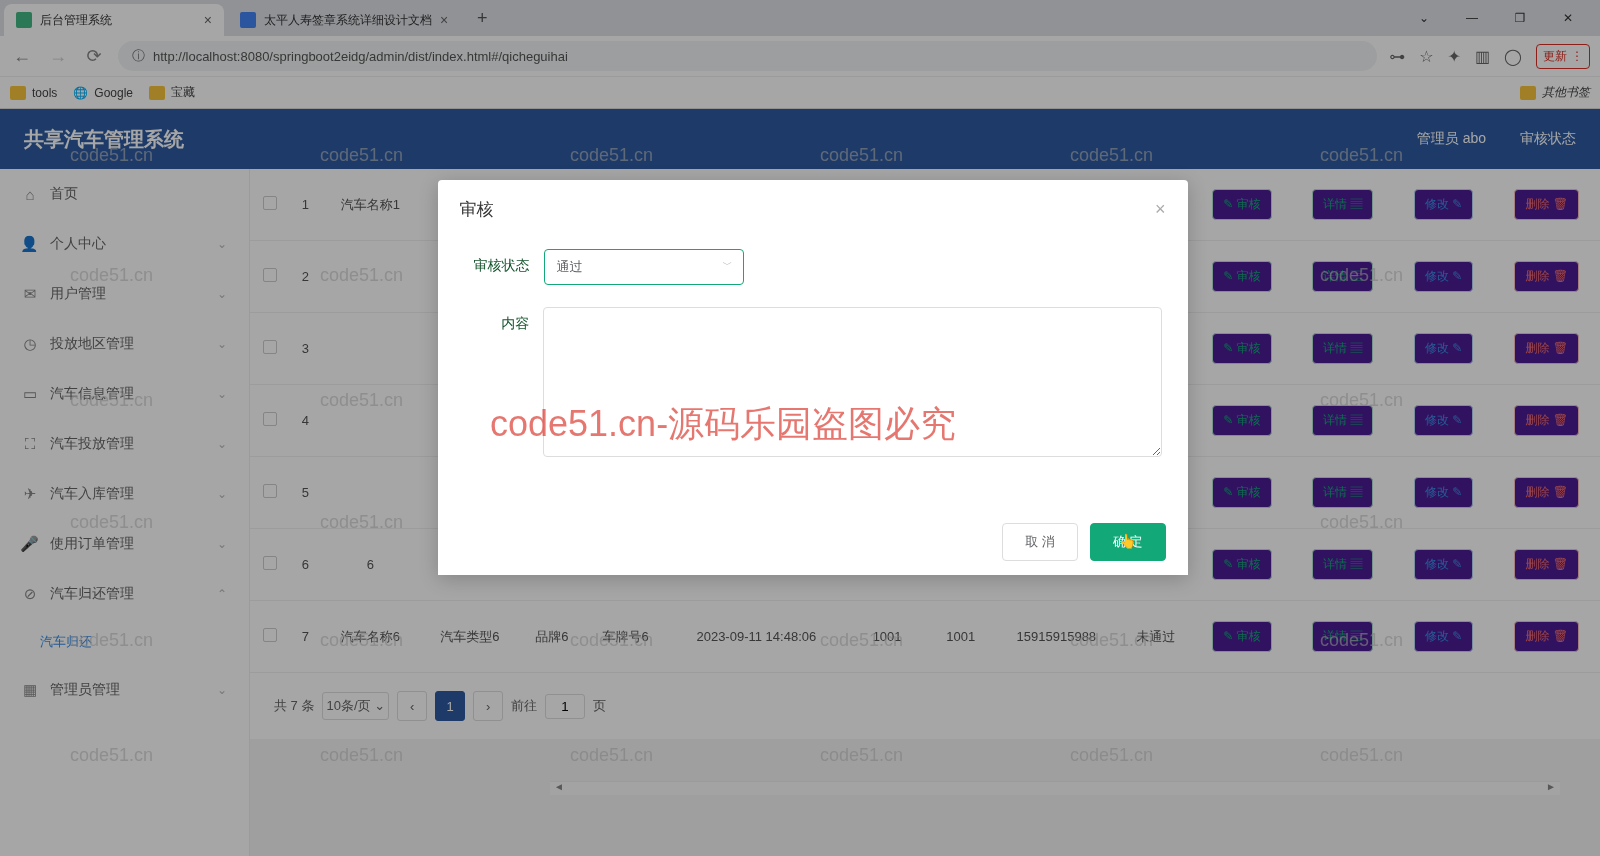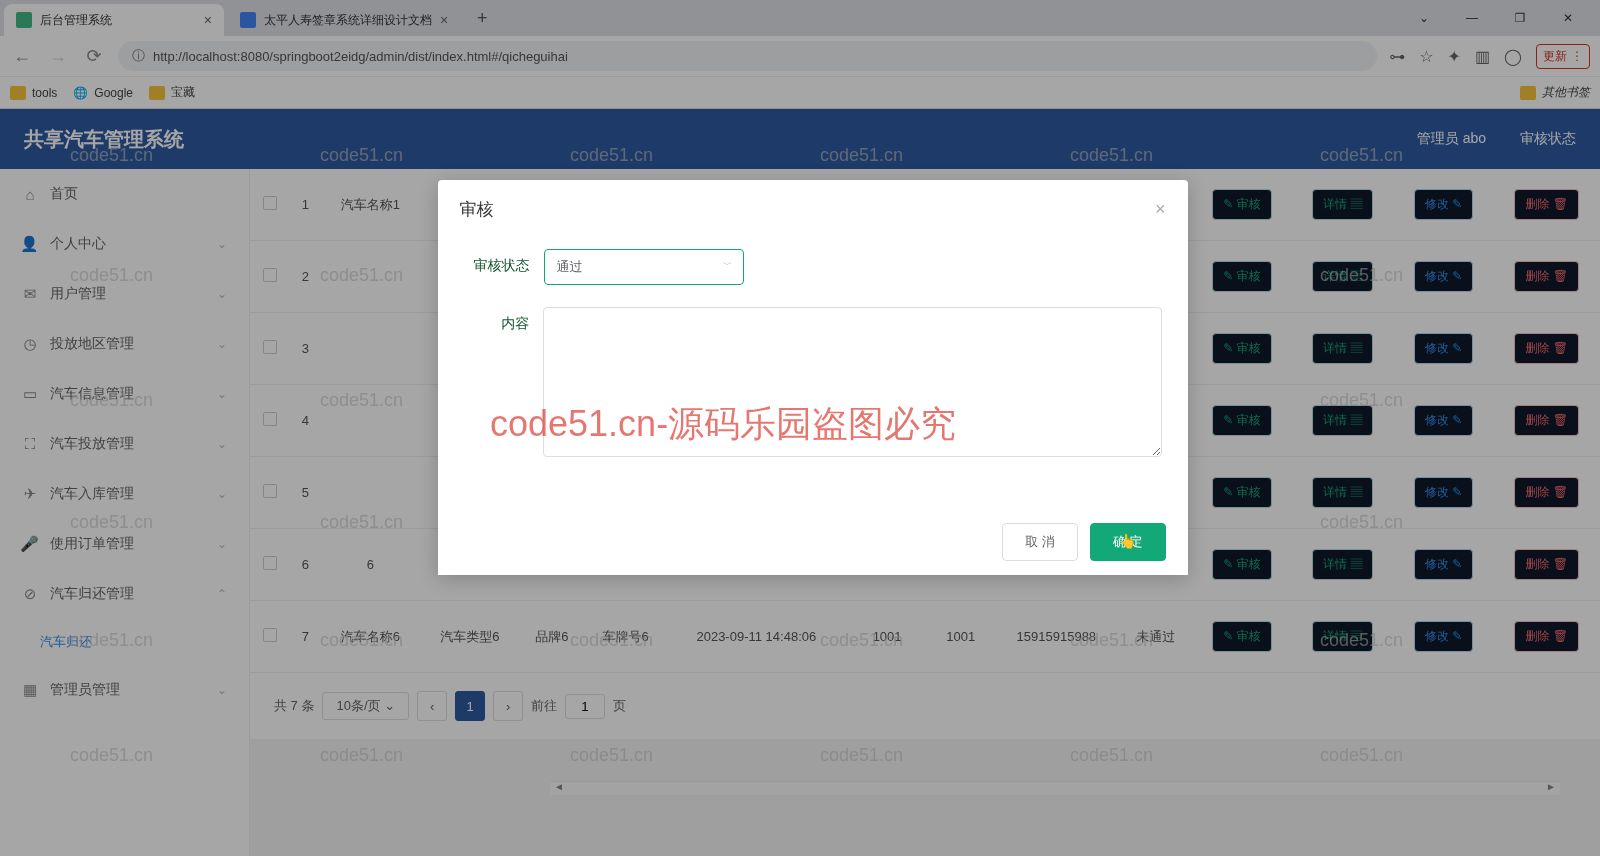--- a/index.html
+++ b/index.html
@@ -40,27 +40,27 @@
 .side-item .chev { margin-left: auto; color: #bbb; font-size: 12px; }
 .side-icon { width: 16px; height: 16px; display: inline-flex; align-items: center; justify-content: center; color: #888; font-size: 15px; }
 .side-sub { padding: 14px 22px 14px 40px; color: #3a8ee6; font-size: 13px; }
 
 
 .main { flex: 1; background: #f5f5f5; overflow: auto; padding: 0; position: relative; }
 .table { width: 100%; background: #fff; border-collapse: collapse; font-size: 13px; }
 .table td { padding: 20px 8px; text-align: center; color: #555; border-bottom: 1px solid #f0f0f0; vertical-align: middle; }
 .table td.cb { width: 40px; }
 .checkbox { width: 14px; height: 14px; border: 1px solid #ccc; border-radius: 2px; display: inline-block; }
-.btn-sm { display: inline-flex; align-items: center; gap: 4px; padding: 6px 10px; border: 1px solid #ddd; border-radius: 4px; font-size: 12px; background: #0f172a; cursor: pointer; }
+.btn-sm { display: inline-flex; align-items: center; gap: 4px; padding: 6px 10px; border: 1px solid #ddd; border-radius: 4px; font-size: 12px; background: #4c1d95; cursor: pointer; }
 .btn-sm.audit { color: #13a878; border-color: #b7e4d4; }
 .btn-sm.detail { color: #13a878; border-color: #b7e4d4; }
 .btn-sm.edit { color: #3a8ee6; border-color: #bcd9f5; }
 .btn-sm.del { color: #f56c6c; border-color: #fbc4c4; }
 .pagination { display: flex; align-items: center; gap: 8px; padding: 18px 24px; font-size: 13px; color: #666; background: #fff; }
-.page-sel { border: 1px solid #ddd; padding: 4px 13px; border-radius: 3px; }
+.page-sel { border: 1px solid #ddd; padding: 4px 3px; border-radius: 3px; }
 .page-btn { width: 30px; height: 30px; border: 1px solid #ddd; border-radius: 3px; display: flex; align-items: center; justify-content: center; background: #fff; }
 .page-btn.active { background: #2d5aa0; color: #fff; border-color: #2d5aa0; }
 .page-input { width: 40px; border: 1px solid #ddd; border-radius: 3px; text-align: center; padding: 4px; }
 
 
 .overlay { position: absolute; inset: 0; background: rgba(0,0,0,0.35); display: flex; align-items: flex-start; justify-content: center; padding-top: 180px; z-index: 100; padding-left: 25px; }
 .modal { background: #fff; width: 750px; border-radius: 4px; box-shadow: 0 4px 20px rgba(0,0,0,0.2); }
 .modal-head { display: flex; align-items: center; padding: 18px 22px; }
 .modal-title { font-size: 17px; color: #333; }
 .modal-close { margin-left: auto; color: #aaa; font-size: 18px; cursor: pointer; }

